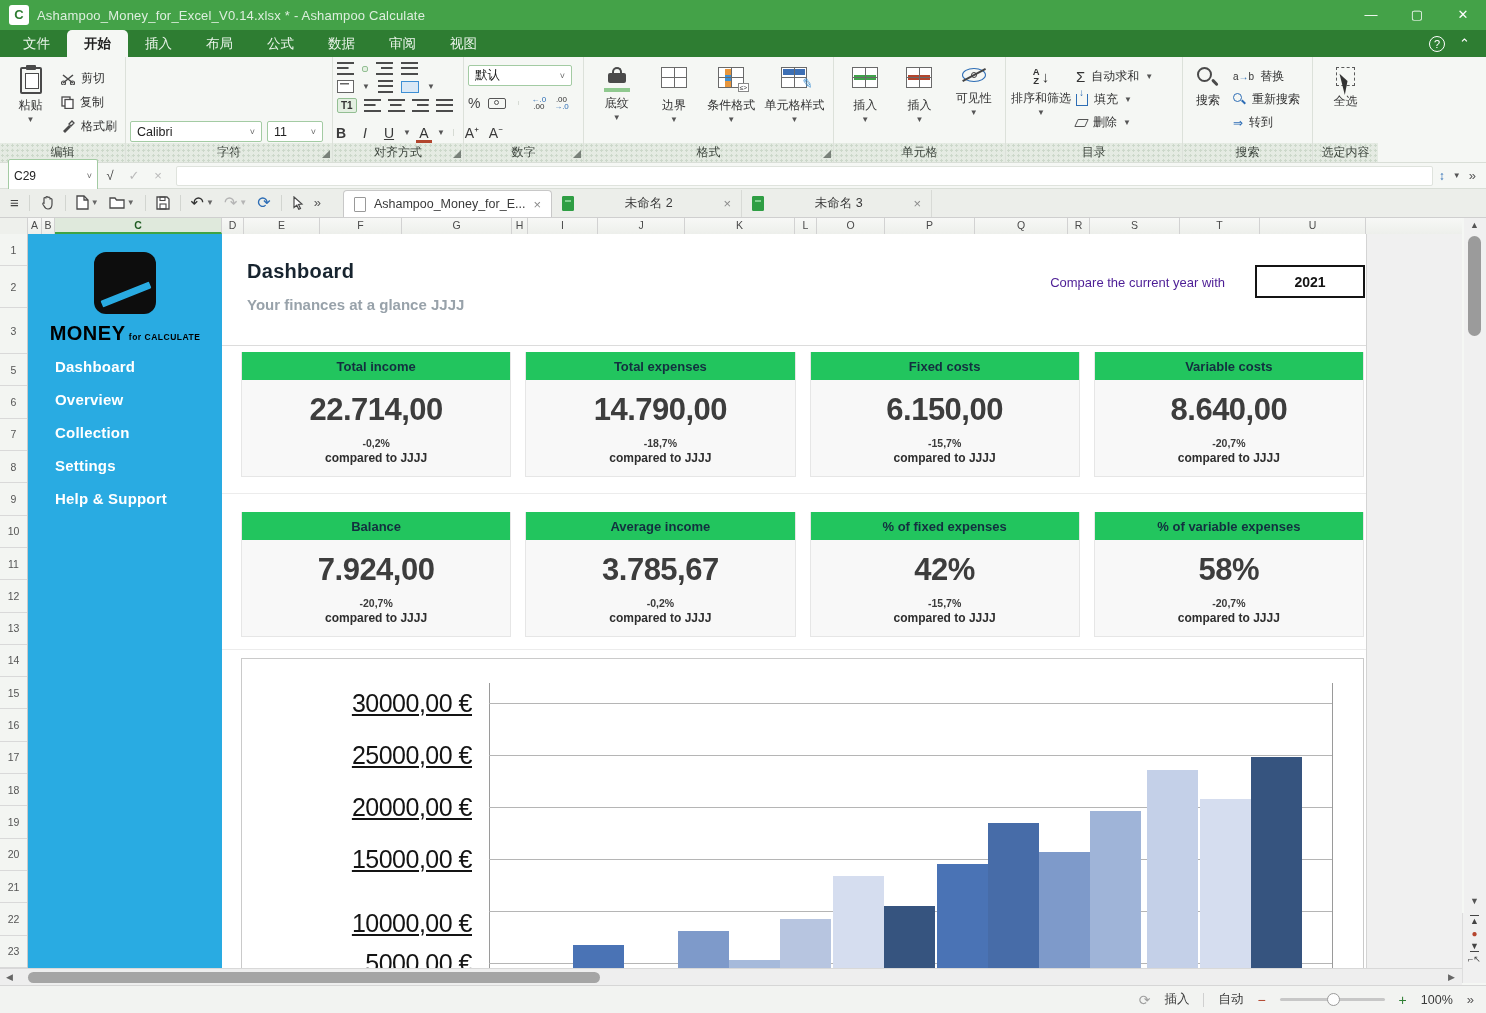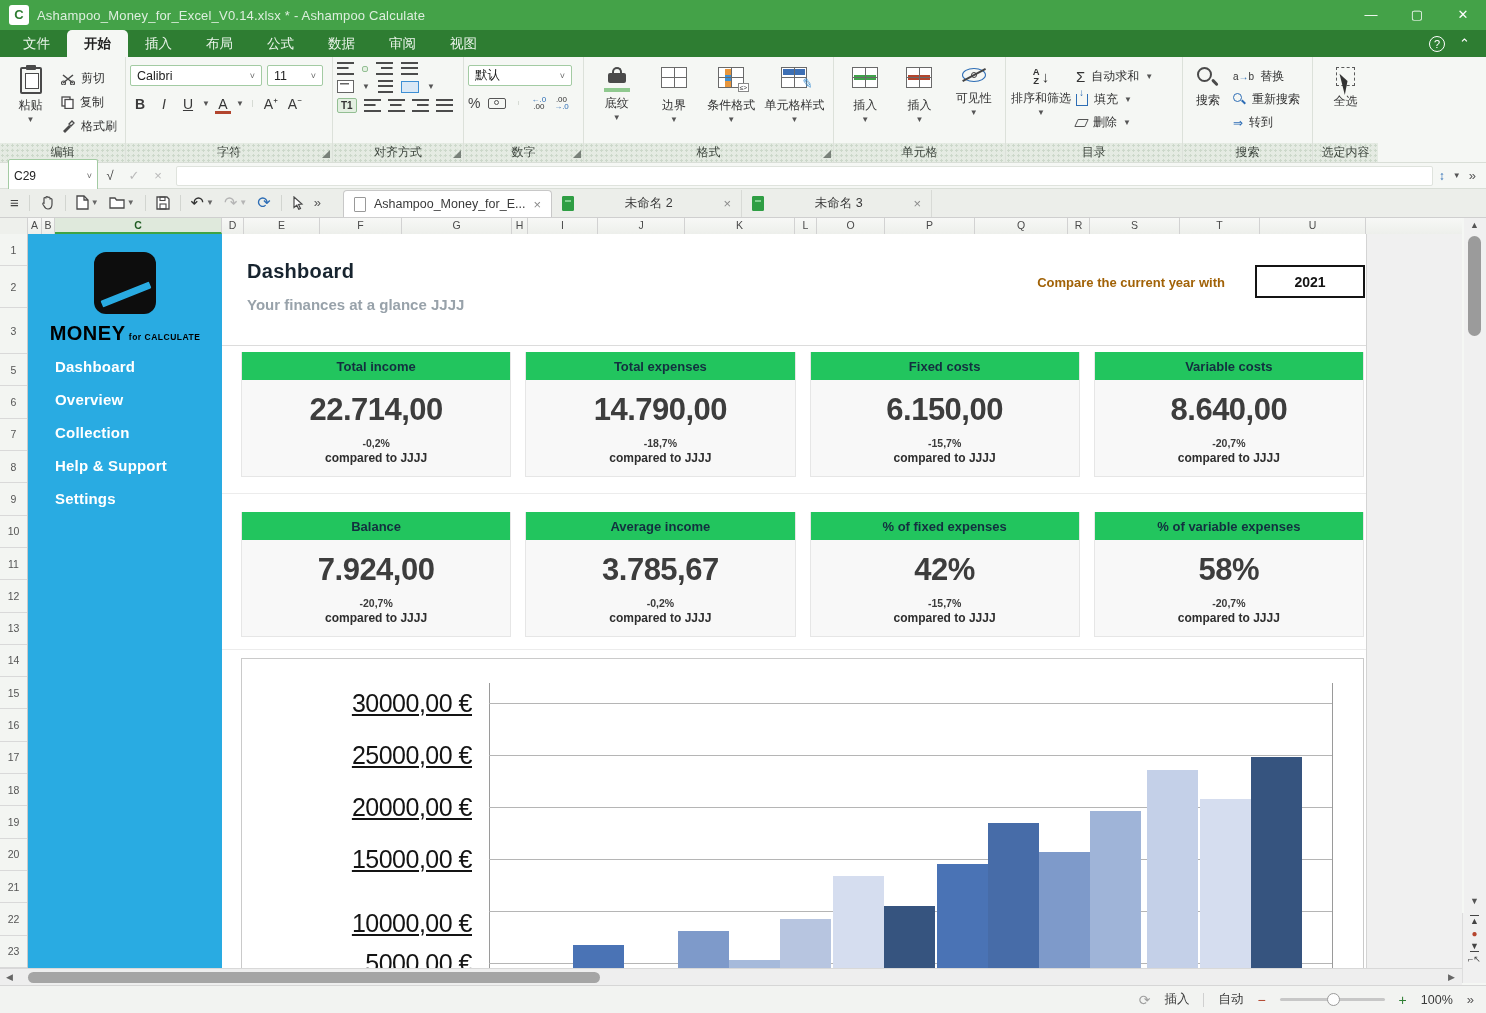--- a/index.html
+++ b/index.html
@@ -135,21 +135,21 @@
 .brand .b2{font-size:8.5px;font-weight:bold;letter-spacing:.5px;}
 .snav{padding:8px 0 8px 27px;color:#fff;font-size:15px;font-weight:bold;letter-spacing:.2px;}
 #side-nav{position:absolute;left:0;top:116px;width:100%;}
 
 
 .dash{position:absolute;left:222px;top:0;width:1144px;height:734px;background:#fff;}
 .dash-title{position:absolute;left:25px;top:26px;font-size:20px;font-weight:bold;color:#17242f;letter-spacing:.3px;}
 .dash-sub{position:absolute;left:25px;top:62px;font-size:15px;font-weight:600;color:#98a2aa;}
 .hline{position:absolute;left:0;width:100%;height:1px;background:#dcdcdc;}
 .hline.faint{background:#ececec;}
-.cmp-label{position:absolute;right:141px;top:41px;font-size:13px;font-weight:bold;color:#a16207;}
+.cmp-label{position:absolute;right:141px;top:41px;font-size:13px;font-weight:normal;color:#4c1d95;}
 .cmp-box{position:absolute;left:1033px;top:31px;width:110px;height:33px;border:2px solid #141414;background:#fff;display:flex;align-items:center;justify-content:center;font-size:14px;font-weight:bold;color:#141414;}
 .cards{position:absolute;left:19px;width:1123px;display:flex;gap:14px;}
 .card{flex:1;height:125px;background:#f8f8f8;border:1px solid #e6e6e6;border-top:none;}
 .card-h{height:28px;background:#22c55e;color:#132f3f;font-size:13px;font-weight:bold;display:flex;align-items:center;justify-content:center;}
 .card-v{margin-top:12px;text-align:center;font-size:31px;font-weight:bold;color:#3d3d3d;letter-spacing:-.5px;}
 .card-d{margin-top:9px;text-align:center;font-size:10.5px;font-weight:bold;color:#3a3a3a;}
 .card-c{margin-top:2px;text-align:center;font-size:12px;font-weight:bold;color:#2e2e2e;}
 
 
 .chartbox{position:absolute;left:19px;top:424px;width:1123px;height:310px;background:#fff;border:1px solid #cacaca;border-bottom:none;overflow:hidden;}
@@ -236,21 +236,21 @@
             <svg class="mi" width="14" height="13" viewBox="0 0 14 13">
               <path d="M2 11 L8 5 L10 7 L4 13 Z" fill="#4a4a4a"></path>
               <path d="M8 4 L11 1 L13 3 L10 6 Z" fill="none" stroke="#4a4a4a" stroke-width="1.3"></path>
             </svg>
             <span>格式刷</span>
           </div>
       </div>
       <div class="glabel tex">编辑</div>
     </div>
 
-    <div class="rgroup" style="width:207px;flex-direction:column;align-items:flex-start;gap:8px;padding-top:8px;">
+    <div class="rgroup" style="width:207px;flex-direction:row;align-items:flex-end;gap:8px;padding-top:1px;">
       <div style="display:flex;gap:5px;">
         <div class="combo" style="width:132px;">
             <span>Calibri</span>
             <span class="cchev">˅</span>
           </div>
         <div class="combo" style="width:56px;">
             <span>11</span>
             <span class="cchev">˅</span>
           </div>
       </div>
@@ -675,22 +675,22 @@
     <div class="sidebar">
       <div class="logo"></div>
       <div class="brand">
         <span class="b1">MONEY</span>
         <span class="b2">for CALCULATE</span>
       </div>
       <div id="side-nav">
           <div class="snav">Dashboard</div>
           <div class="snav">Overview</div>
           <div class="snav">Collection</div>
+          <div class="snav">Settings</div>
           <div class="snav">Help &amp; Support</div>
-          <div class="snav">Settings</div>
         </div>
     </div>
 
     <div class="rowheads" id="row-heads">
         <div class="rhead" style="height: 32px;">1</div>
         <div class="rhead" style="height: 42px;">2</div>
         <div class="rhead" style="height: 46px;">3</div>
         <div class="rhead" style="height: 32.32px;">5</div>
         <div class="rhead" style="height: 32.32px;">6</div>
         <div class="rhead" style="height: 32.32px;">7</div>

